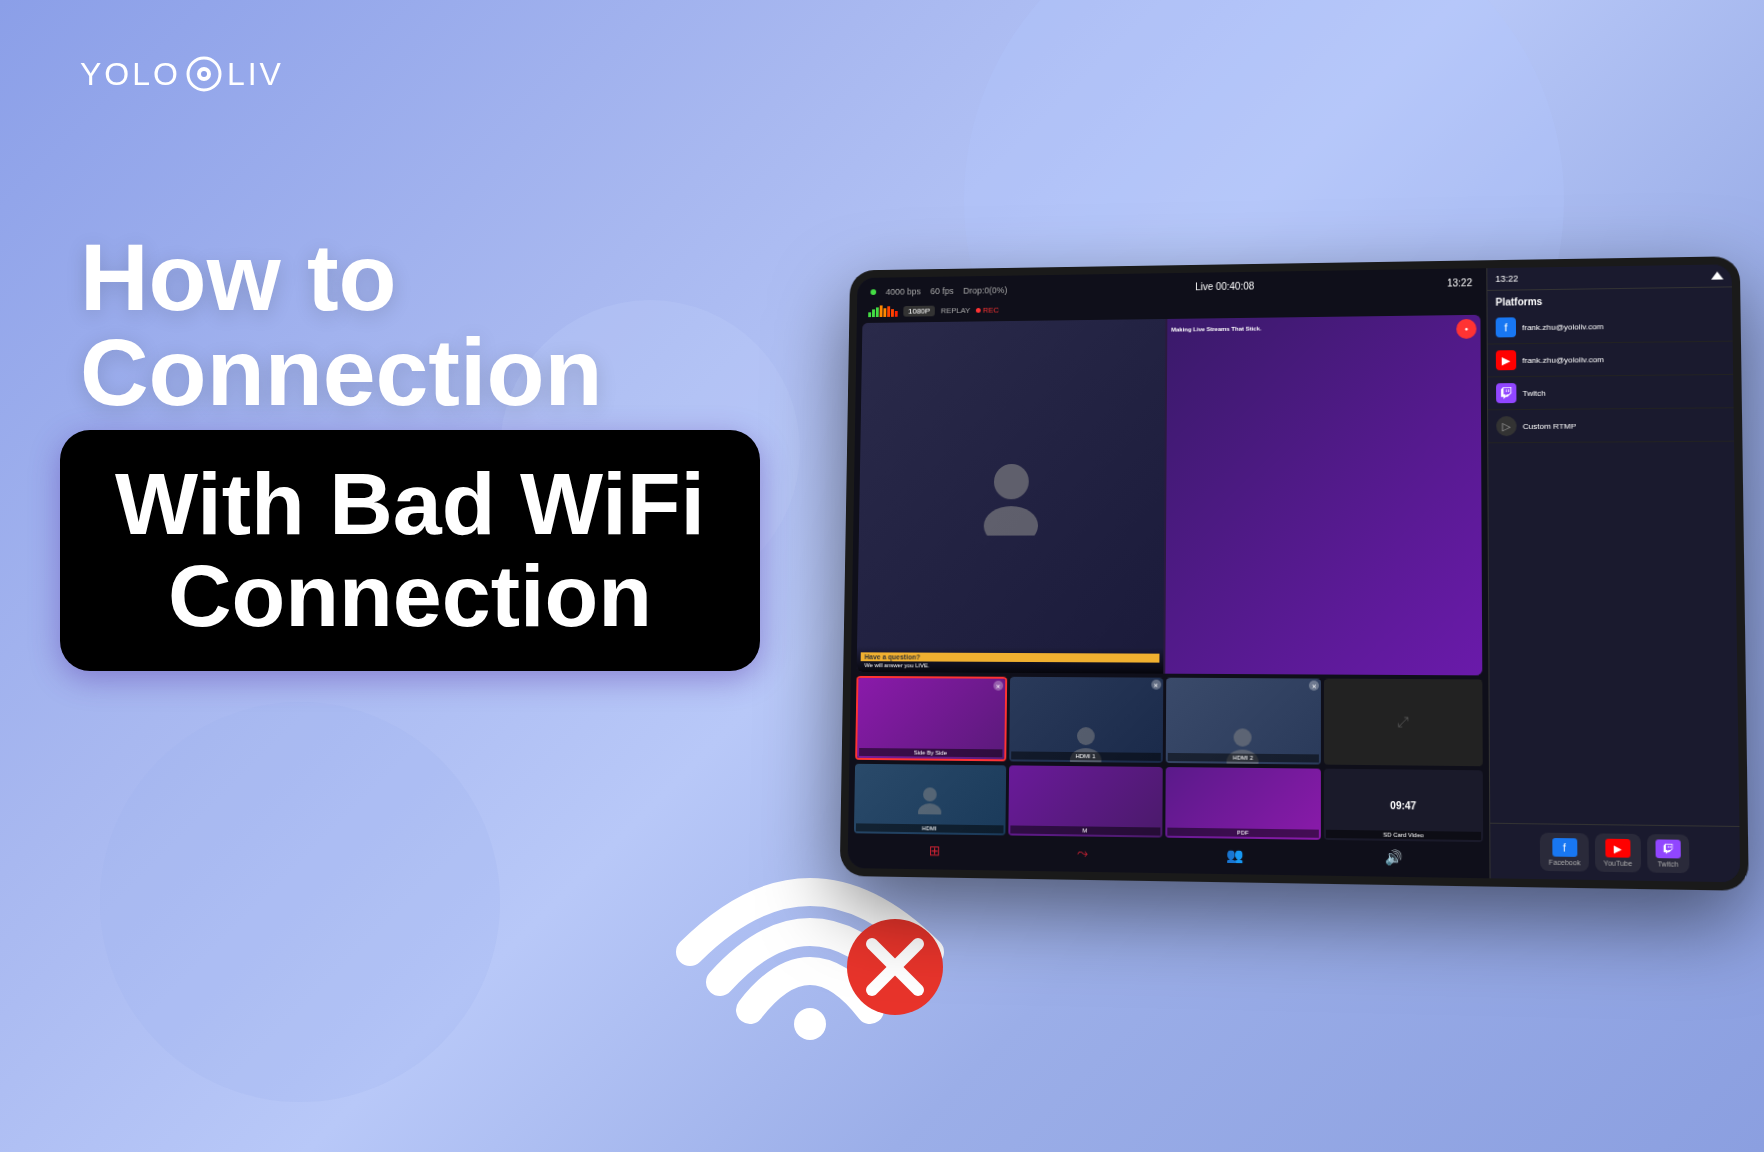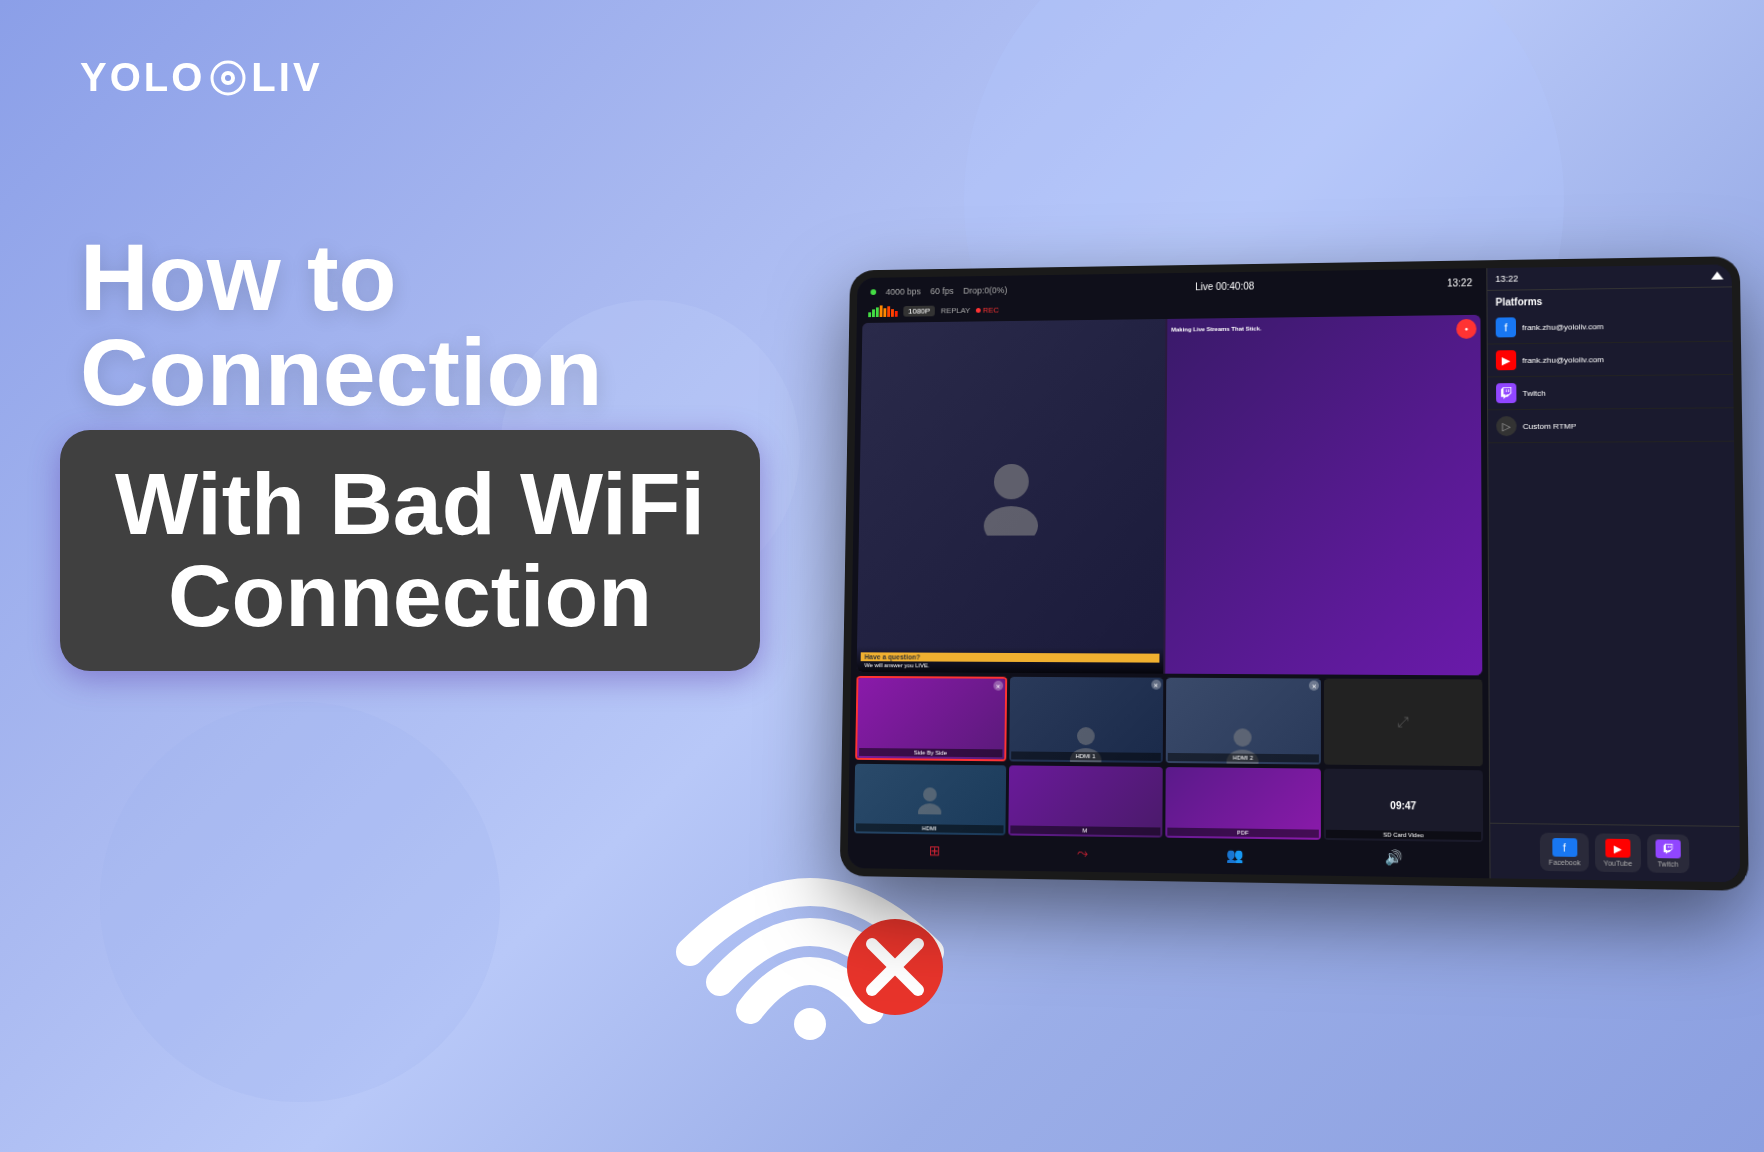--- a/index.html
+++ b/index.html
@@ -49,22 +49,22 @@
       left: 80px;
       color: white;
       font-size: 36px;
       font-weight: bold;
       letter-spacing: 2px;
       display: flex;
       align-items: center;
       gap: 4px;
     }
     .logo-text {
-      font-size: 40px;
-      font-weight: 700;
+      font-size: 32px;
+      font-weight: 400;
       letter-spacing: 3px;
     }
     .logo-eye {
       width: 38px;
       height: 38px;
       display: inline-flex;
       align-items: center;
       justify-content: center;
     }
 
@@ -79,21 +79,21 @@
       line-height: 1.0;
       text-shadow: 0 4px 20px rgba(0,0,0,0.15);
       max-width: 700px;
     }
 
     
     .badge {
       position: absolute;
       top: 430px;
       left: 60px;
-      background: #404040;
+      background: #000000;
       border-radius: 30px;
       padding: 28px 55px;
       color: white;
       font-size: 88px;
       font-weight: 900;
       line-height: 1.05;
       text-align: center;
       max-width: 700px;
       box-shadow: 0 8px 30px rgba(80, 40, 160, 0.4);
     }

